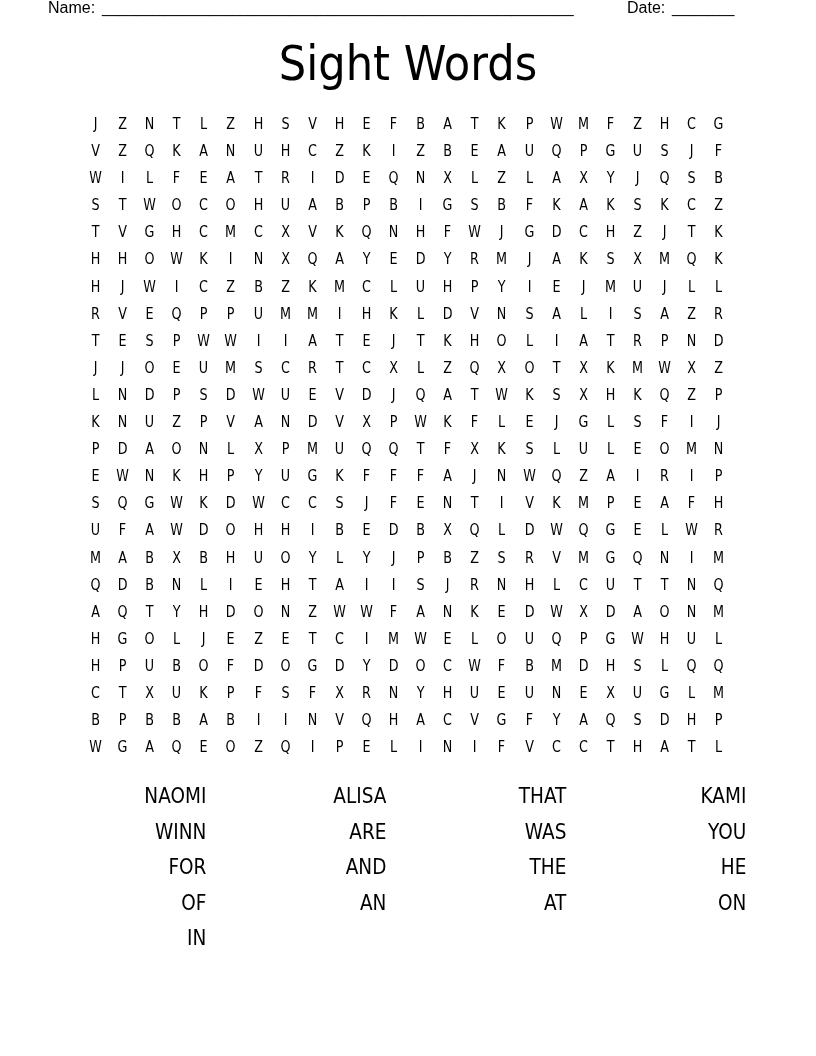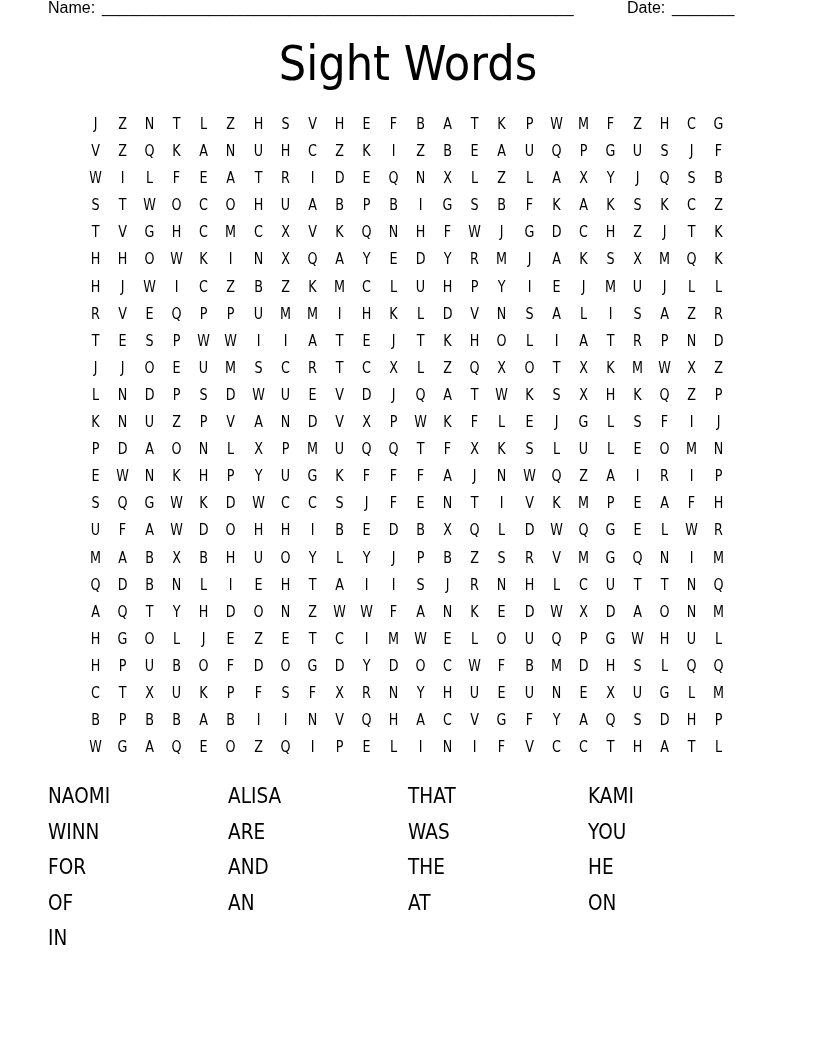--- a/index.html
+++ b/index.html
@@ -27,20 +27,21 @@
     }
     .cell {
       font-family: "DejaVu Sans", sans-serif; font-size: 15px;
       text-align: center; line-height: 27.1px;
       transform: scaleX(0.85);
     }
     .words {
       position: absolute; left: 48px; top: 780px;
       display: grid; grid-template-columns: 180px 180px 180px 180px;
       grid-auto-rows: 35.5px;
+      text-align: right;
     }
     .word {
       font-family: "DejaVu Sans", sans-serif; font-size: 21px; line-height: 32px;
       transform: scaleX(0.88); transform-origin: left center;
     }
   </style>
 </head>
 <body>
 
 <div class="header-line">

